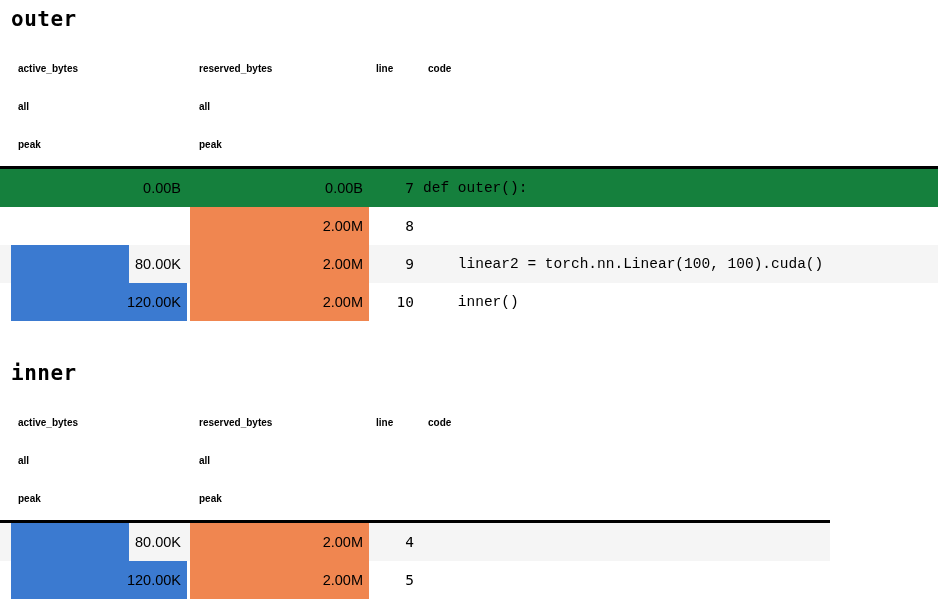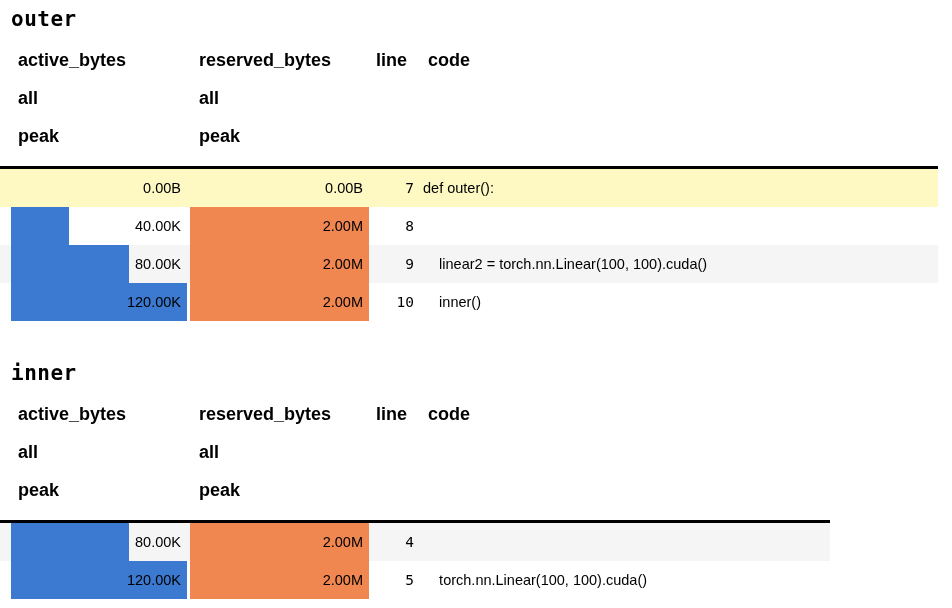--- a/index.html
+++ b/index.html
@@ -39,24 +39,24 @@
     padding-top: 14px;
   }
   .hrow {
     position: relative;
     height: 38px;
     font-weight: bold;
     font-size: 14.5px;
   }
   .hcell {
     position: absolute;
-    top: 5px;
+    top: 14px;
     white-space: nowrap;
     font-weight: bold;
-    font-size: 18px;
+    font-size: 10px;
     line-height: 18px;
   }
   .hc-active   { left: 0px; }
   .hc-reserved { left: 181px; }
   .hc-line     { left: 358px; }
   .hc-code     { left: 410px; text-align: right; }
 
   
   .rule {
     height: 3px;
@@ -115,21 +115,21 @@
     font-size: 14.5px;
     white-space: pre;
   }
   
   .codecell {
     position: absolute;
     left: 423px;
     top: 0;
     height: 38px;
     line-height: 38px;
-    font-family: Liberation Sans, sans-serif;
+    font-family: Liberation Mono, monospace;
     font-size: 14.5px;
     white-space: pre;
   }
 </style>
 </head>
 <body>
 
 <div class="page">
 
 <div class="section" style="top: 6px; width: 952px;">
@@ -145,37 +145,33 @@
           <span class="hcell hc-active">all</span>
           <span class="hcell hc-reserved">all</span>
         </div>
         <div class="hrow">
           <span class="hcell hc-active">peak</span>
           <span class="hcell hc-reserved">peak</span>
         </div>
       </div>
       <div class="rule" style="width: 938px; background: rgb(0, 0, 0);"></div>
       <div class="tbody">
-        <div class="row alt" style="width: 938px; background: #fef9c3;">
+        <div class="row alt" style="width: 938px; background: #15803d;">
           <div class="barcell active">
             <div class="bar-fill" style="width: 0%; background: rgb(59, 122, 208);"></div>
             <span class="bar-label">0.00B</span>
           </div>
           <div class="barcell reserved">
             <div class="bar-fill" style="width: 0%; background: rgb(240, 134, 80);"></div>
             <span class="bar-label">0.00B</span>
           </div>
           <div class="linecell">7</div>
           <div class="codecell">def outer():</div>
         </div>
         <div class="row" style="width: 938px;">
-          <div class="barcell active">
-            <div class="bar-fill" style="width: 33%; background: rgb(59, 122, 208);"></div>
-            <span class="bar-label">40.00K</span>
-          </div>
           <div class="barcell reserved">
             <div class="bar-fill" style="width: 100%; background: rgb(240, 134, 80);"></div>
             <span class="bar-label">2.00M</span>
           </div>
           <div class="linecell">8</div>
         </div>
         <div class="row alt" style="width: 938px; background: rgb(245, 245, 245);">
           <div class="barcell active">
             <div class="bar-fill" style="width: 67%; background: rgb(59, 122, 208);"></div>
             <span class="bar-label">80.00K</span>
@@ -235,17 +231,16 @@
         <div class="row" style="width: 830px;">
           <div class="barcell active">
             <div class="bar-fill" style="width: 100%; background: rgb(59, 122, 208);"></div>
             <span class="bar-label">120.00K</span>
           </div>
           <div class="barcell reserved">
             <div class="bar-fill" style="width: 100%; background: rgb(240, 134, 80);"></div>
             <span class="bar-label">2.00M</span>
           </div>
           <div class="linecell">5</div>
-          <div class="codecell">    torch.nn.Linear(100, 100).cuda()</div>
         </div>
       </div>
     </div>
   </div>
 
 </body></html>

